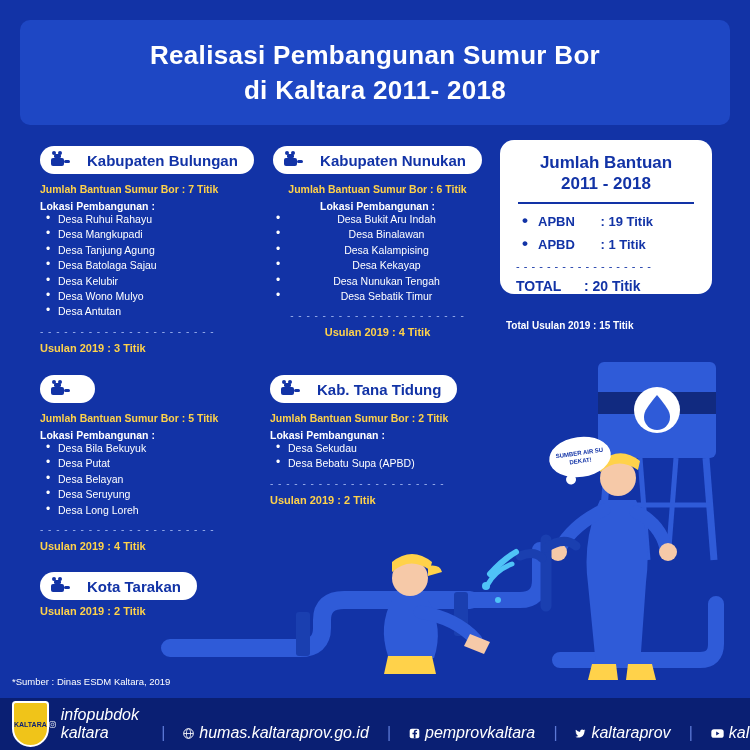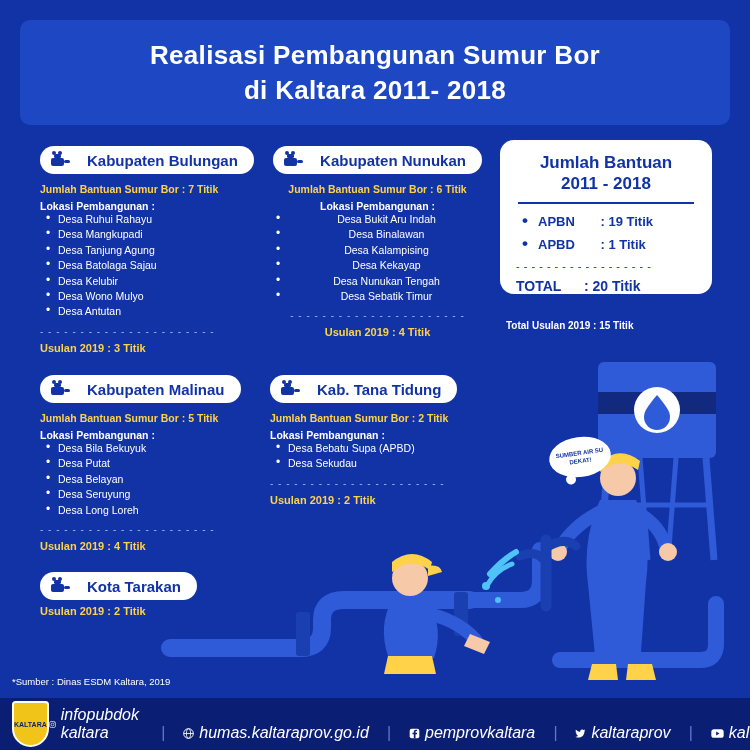--- a/index.html
+++ b/index.html
@@ -339,21 +339,20 @@
     <div class="pill">
       <span class="tap">
         <svg width="22" height="18" viewBox="0 0 22 18">
             <rect x="1" y="7" width="13" height="8" rx="2" fill="#1233a6"></rect>
             <rect x="4" y="3" width="7" height="4" rx="1.5" fill="#1233a6"></rect>
             <rect x="14" y="9" width="6" height="3" rx="1.5" fill="#1233a6"></rect>
             <circle cx="4" cy="2" r="2" fill="#1233a6"></circle>
             <circle cx="10" cy="2" r="2" fill="#1233a6"></circle>
           </svg>
       </span>
-      <span>Kabupaten Malinau</span>
     </div>
     <div class="sub">Jumlah Bantuan Sumur Bor : 5 Titik</div>
     <div class="subwhite">Lokasi Pembangunan :</div>
     <ul>
       <li>Desa Bila Bekuyuk</li>
       <li>Desa Putat</li>
       <li>Desa Belayan</li>
       <li>Desa Seruyung</li>
       <li>Desa Long Loreh</li>
     </ul>
@@ -370,22 +369,22 @@
             <rect x="14" y="9" width="6" height="3" rx="1.5" fill="#1233a6"></rect>
             <circle cx="4" cy="2" r="2" fill="#1233a6"></circle>
             <circle cx="10" cy="2" r="2" fill="#1233a6"></circle>
           </svg>
       </span>
       <span>Kab. Tana Tidung</span>
     </div>
     <div class="sub">Jumlah Bantuan Sumur Bor : 2 Titik</div>
     <div class="subwhite">Lokasi Pembangunan :</div>
     <ul>
+      <li>Desa Sekudau</li>
       <li>Desa Bebatu Supa (APBD)</li>
-      <li>Desa Sekudau</li>
     </ul>
     <div class="dashed">- - - - - - - - - - - - - - - - - - - - - -</div>
     <div class="usulan">Usulan 2019 : 2 Titik</div>
   </div>
 
   <div class="section" style="left:40px; top:572px; width:218px;">
     <div class="pill">
       <span class="tap">
         <svg width="22" height="18" viewBox="0 0 22 18">
             <rect x="1" y="7" width="13" height="8" rx="2" fill="#1233a6"></rect>

